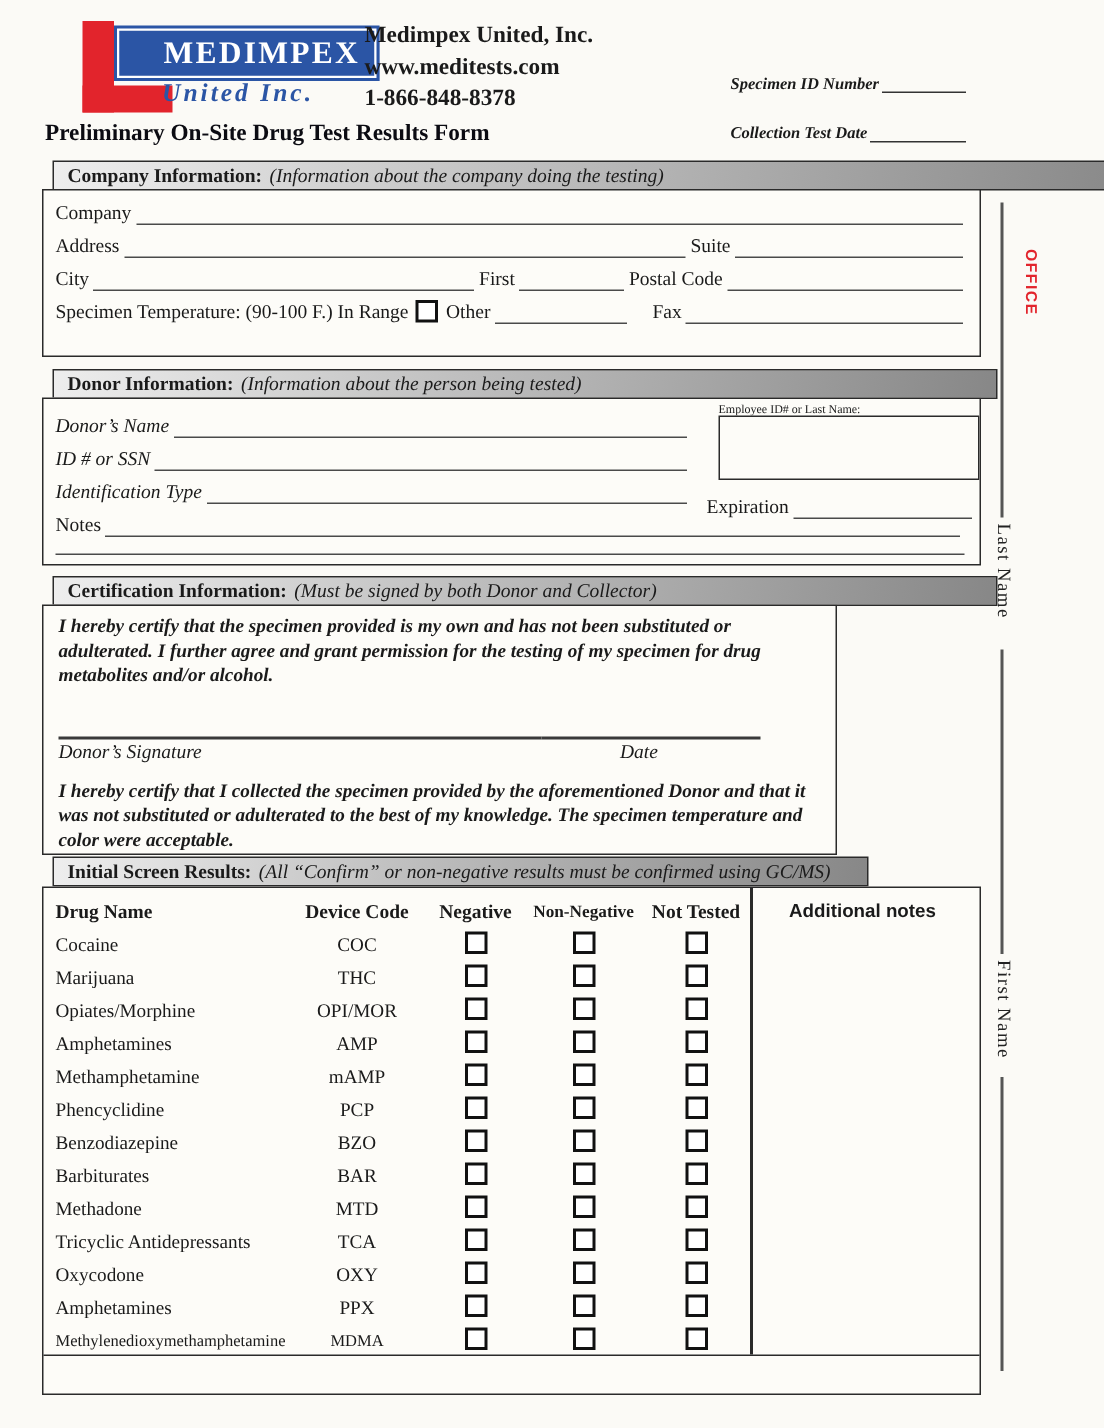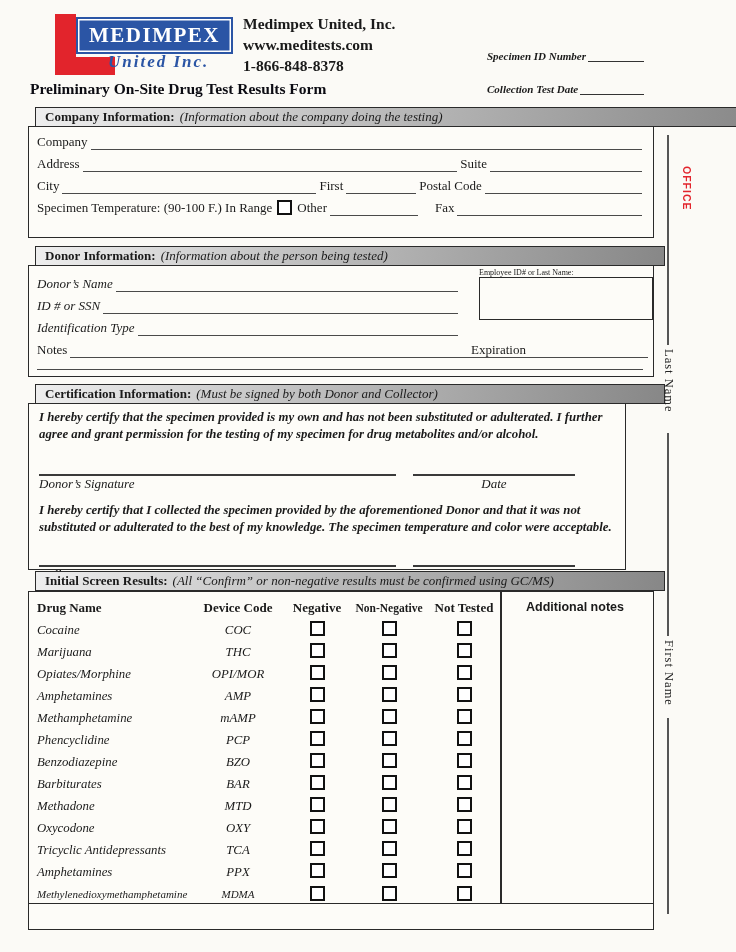--- a/index.html
+++ b/index.html
@@ -3,21 +3,21 @@
 <meta charset="utf-8">
 <style>
   html,body{margin:0;padding:0;}
   body{width:736px;height:952px;background:#fbfaf6;position:relative;overflow:hidden;
        font-family:"Liberation Serif",serif;color:#1a1a1a;}
   .abs{position:absolute;}
 
   
   .logo-red{background:#e2242c;}
   .logo-blue{background:#2b55a5;display:flex;align-items:center;justify-content:center;
-             box-shadow:inset 0 0 0 2px #2b55a5, inset 0 0 0 3.5px #ffffff;}
+             box-shadow:inset 0 0 0 2px #2b55a5, inset 0 0 0 3.5px #ffffff;padding-left:20px;}
   .logo-blue span{color:#fff;font-weight:bold;font-size:21px;letter-spacing:1.5px;}
   .logo-sub{color:#2b55a5;font-style:italic;font-weight:bold;font-size:17px;letter-spacing:2px;}
   .contact{font-weight:bold;font-size:15.5px;line-height:21px;}
   .form-title{font-weight:bold;font-size:15.5px;color:#0b0b12;}
   .idrow{display:flex;align-items:flex-end;font-weight:bold;font-style:italic;font-size:11px;}
   .idrow .fill{flex:1;border-bottom:1.5px solid #333;margin-left:2px;height:13px;}
 
   
   .bar{height:20px;background:linear-gradient(100deg,#eeeeee 0%,#bdbdbd 45%,#878787 100%);
        border:1px solid #2a2a2a;display:flex;align-items:center;padding-left:9px;
@@ -40,21 +40,21 @@
   .sigline2{width:162px;border-bottom:2px solid #3a3a3a;height:14px;margin-right:40px;}
   .siglabels{display:flex;justify-content:space-between;padding:0 10px;font-style:italic;font-size:13px;gap:48px;}
   .datelab{width:162px;text-align:center;margin-right:40px;}
 
   
   .thead,.trow{display:grid;grid-template-columns:155px 92px 66px 78px 72px;align-items:center;
                padding-left:8px;}
   .thead{font-weight:bold;font-size:13px;height:22px;}
   .thead .hc{text-align:center;}
   .thead .hc.nn{font-size:11.5px;}
-  .trow{height:22px;font-style:italic;font-size:12.8px;}
+  .trow{height:22px;font-size:12.8px;}
   .trow.small{font-size:11px;}
   .c-code{text-align:center;}
   .c-chk{text-align:center;}
   .c-chk .chk{margin:0;}
   .vdiv{position:absolute;width:1.5px;background:#2a2a2a;}
   .notes-head{position:absolute;font-weight:bold;font-size:12.5px;font-family:"Liberation Sans",sans-serif;text-align:center;}
   .bstrip{position:absolute;left:0;right:0;border-top:1.5px solid #2a2a2a;}
 
   
   .vtext{writing-mode:vertical-rl;font-size:12.5px;color:#222;letter-spacing:1px;}
@@ -140,57 +140,57 @@
       <span class="lab">ID # or SSN</span>
       <span class="fill"></span>
     </div>
     <div class="frow">
       <span class="lab">Identification Type</span>
       <span class="fill"></span>
     </div>
   </div>
   <div class="abs emp-label" style="left:450px;top:2px;">Employee ID# or Last Name:</div>
   <div class="abs emp-box" style="left:450px;top:11px;width:172px;height:41px;"></div>
-  <div class="abs frow" style="left:442px;top:70px;width:180px;padding:0;">
+  <div class="abs frow" style="left:442px;top:58px;width:180px;padding:0;">
     <span class="lab">Expiration</span>
     <span class="fill"></span>
   </div>
   <div class="frow abs" style="left:0;top:70px;width:622px;">
     <span class="lab">Notes</span>
     <span class="fill"></span>
   </div>
   <div class="abs" style="left:8px;top:103px;width:606px;border-bottom:1px solid #4a4a4a;"></div>
 </div>
 
 <div class="abs bar" style="left:35px;top:384px;width:630px;">
   <span>Certification Information:</span>
   <span class="sub">(Must be signed by both Donor and Collector)</span>
 </div>
-<div class="abs box" style="left:28px;top:403px;width:598px;height:167px;">
+<div class="abs box" style="left:28px;top:403px;width:530px;height:167px;">
   <div class="cert-p" style="margin-top:5px;">I hereby certify that the specimen provided is my own and has not been substituted or adulterated. I further agree and grant permission for the testing of my specimen for drug metabolites and/or alcohol.</div>
   <div class="sigrow" style="margin-top:18px;">
     <span class="sigline1"></span>
     <span class="sigline2"></span>
   </div>
   <div class="siglabels">
     <span>Donor’s Signature</span>
     <span class="datelab">Date</span>
   </div>
   <div class="cert-p" style="margin-top:10px;">I hereby certify that I collected the specimen provided by the aforementioned Donor and that it was not substituted or adulterated to the best of my knowledge. The specimen temperature and color were acceptable.</div>
   <div class="sigrow" style="margin-top:16px;">
     <span class="sigline1"></span>
     <span class="sigline2"></span>
   </div>
   <div class="siglabels">
     <span>Collector’s Signature</span>
     <span class="datelab">Date</span>
   </div>
 </div>
 
-<div class="abs bar" style="left:35px;top:571px;width:630px;">
+<div class="abs bar" style="left:35px;top:571px;width:544px;">
   <span>Initial Screen Results:</span>
   <span class="sub">(All “Confirm” or non-negative results must be confirmed using GC/MS)</span>
 </div>
 <div class="abs box" style="left:28px;top:591px;width:626px;height:339px;">
   <div class="thead" style="margin-top:5px;">
     <span>Drug Name</span>
     <span class="hc">Device Code</span>
     <span class="hc">Negative</span>
     <span class="hc nn">Non-Negative</span>
     <span class="hc">Not Tested</span>
@@ -255,29 +255,29 @@
     <span class="c-chk"><span class="chk"></span></span>
   </div>
   <div class="trow">
     <span>Methadone</span>
     <span class="c-code">MTD</span>
     <span class="c-chk"><span class="chk"></span></span>
     <span class="c-chk"><span class="chk"></span></span>
     <span class="c-chk"><span class="chk"></span></span>
   </div>
   <div class="trow">
+    <span>Tricyclic Antidepressants</span>
+    <span class="c-code">TCA</span>
+    <span class="c-chk"><span class="chk"></span></span>
+    <span class="c-chk"><span class="chk"></span></span>
+    <span class="c-chk"><span class="chk"></span></span>
+  </div>
+  <div class="trow">
     <span>Oxycodone</span>
     <span class="c-code">OXY</span>
-    <span class="c-chk"><span class="chk"></span></span>
-    <span class="c-chk"><span class="chk"></span></span>
-    <span class="c-chk"><span class="chk"></span></span>
-  </div>
-  <div class="trow">
-    <span>Tricyclic Antidepressants</span>
-    <span class="c-code">TCA</span>
     <span class="c-chk"><span class="chk"></span></span>
     <span class="c-chk"><span class="chk"></span></span>
     <span class="c-chk"><span class="chk"></span></span>
   </div>
   <div class="trow">
     <span>Amphetamines</span>
     <span class="c-code">PPX</span>
     <span class="c-chk"><span class="chk"></span></span>
     <span class="c-chk"><span class="chk"></span></span>
     <span class="c-chk"><span class="chk"></span></span>

